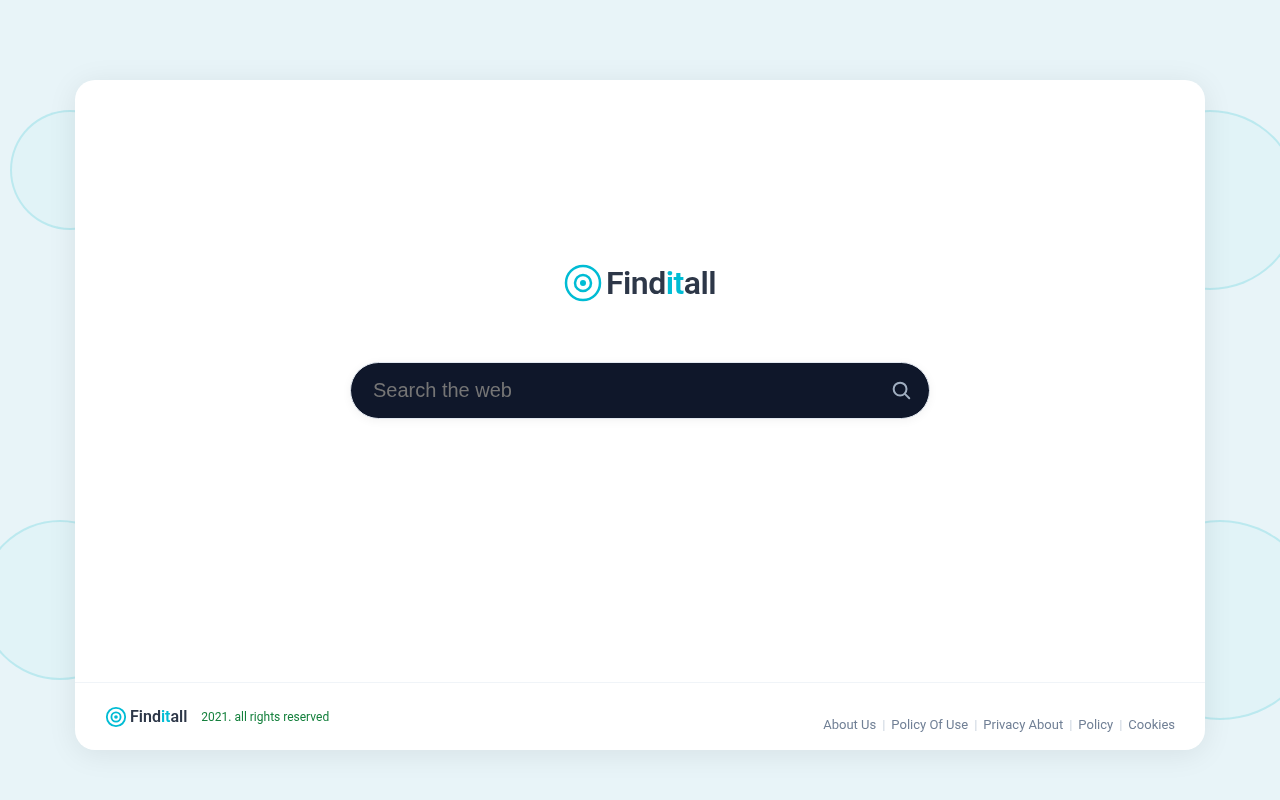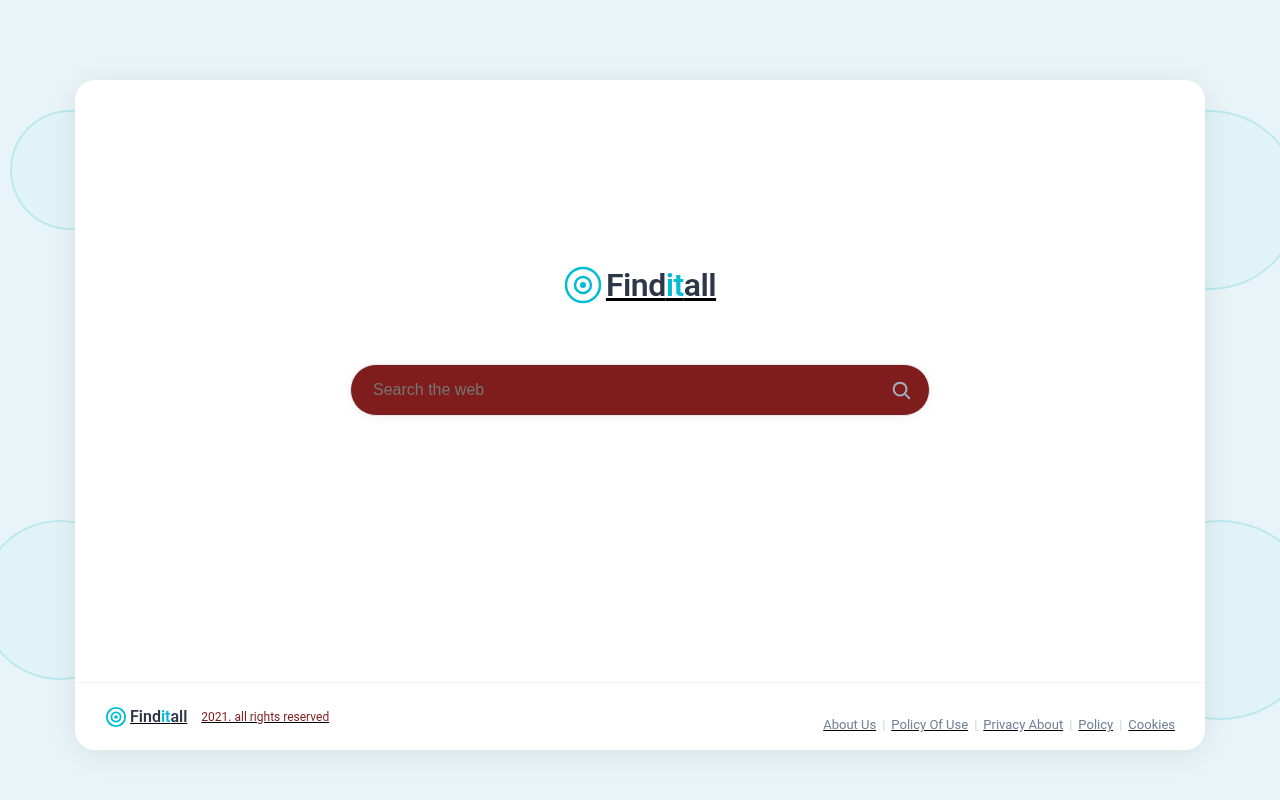--- a/index.html
+++ b/index.html
@@ -59,21 +59,20 @@
       position: absolute;
       top: 80px;
       left: 75px;
       right: 75px;
       bottom: 50px;
       background: #ffffff;
       border-radius: 20px;
       box-shadow: 0 4px 30px rgba(0,0,0,0.08);
       display: flex;
       flex-direction: column;
-      text-decoration: underline;
     }
 
     
     .content-area {
       flex: 1;
       display: flex;
       flex-direction: column;
       align-items: center;
       justify-content: center;
       padding-bottom: 80px;
@@ -115,24 +114,24 @@
     .search-container {
       width: 580px;
       position: relative;
     }
 
     .search-input {
       width: 100%;
       padding: 16px 55px 16px 22px;
       border: 1.5px solid #e2e8f0;
       border-radius: 30px;
-      font-size: 16px;
+      font-size: 20px;
       color: #a0aec0;
       outline: none;
-      background: #7f1d1d;
+      background: #0f172a;
       box-shadow: 0 2px 10px rgba(0,0,0,0.05);
     }
 
     .search-button {
       position: absolute;
       right: 14px;
       top: 50%;
       transform: translateY(-50%);
       background: none;
       border: none;
@@ -182,21 +181,21 @@
     .footer-it {
       color: #00bcd4;
     }
 
     .footer-all {
       color: #2d3748;
     }
 
     .footer-copyright {
       font-size: 12px;
-      color: #7f1d1d;
+      color: #15803d;
     }
 
     .footer-links {
       display: flex;
       align-items: center;
       gap: 6px;
       margin-top: 16px;
     }
 
     .footer-link {

